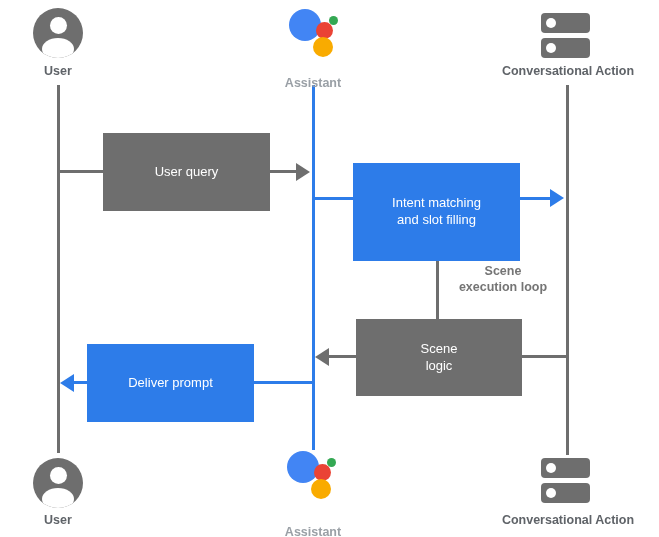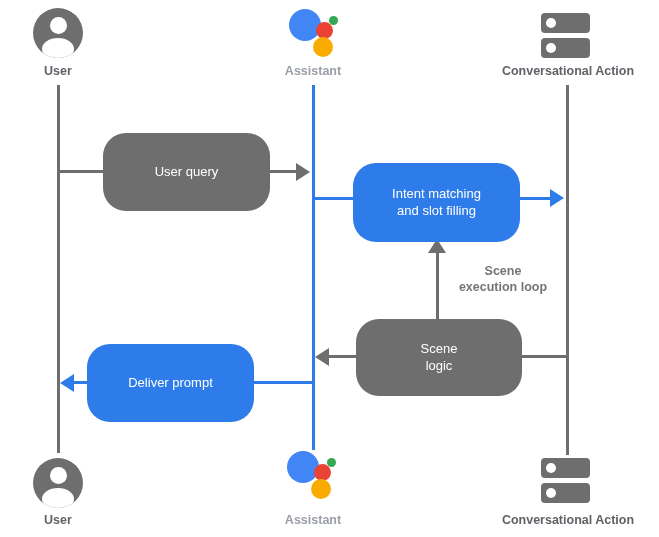--- a/index.html
+++ b/index.html
@@ -46,40 +46,40 @@
   .head-right.blue{border-left-color:var(--blue);}
   .head-left.blue{border-right-color:var(--blue);}
   #msg-user-query-head{left:296px;top:163px;}
   #msg-intent-head{left:550px;top:189px;}
   #msg-deliver-head{left:60px;top:374px;}
   #msg-scene-assist-head{left:315px;top:348px;}
   #msg-scene-up-head{left:428px;top:239px;}
 
   
   .box{
-    position:absolute;border-radius:23px;display:flex;align-items:center;justify-content:center;
+    position:absolute;border-radius:0;display:flex;align-items:center;justify-content:center;
     color:var(--white);font-size:13px;font-weight:500;line-height:1.3;text-align:center;white-space:pre-line;
   }
   .box.gray{background:var(--gray);}
   .box.blue{background:var(--blue);}
   #box-user-query{left:103px;top:133px;width:167px;height:78px;}
-  #box-intent{left:353px;top:163px;width:167px;height:79px;}
+  #box-intent{left:353px;top:163px;width:167px;height:98px;}
   #box-scene-logic{left:356px;top:319px;width:166px;height:77px;}
   #box-deliver{left:87px;top:344px;width:167px;height:78px;}
 
   
   .annotation{
     position:absolute;text-align:center;font-size:12.5px;font-weight:bold;
     color:var(--annotation_gray);white-space:pre-line;line-height:1.25;
   }
   #annotation-scene-loop{left:433px;top:264px;width:140px;}
 
   
   .actor-label{position:absolute;text-align:center;font-size:12.5px;font-weight:bold;color:var(--label_dark);}
-  .actor-label.light{color:var(--label_light);}
+  .actor-label.light{color:var(--label_light);margin-top:12px;}
   #label-user-top{left:18px;top:64px;width:80px;}
   #label-assistant-top{left:273px;top:64px;width:80px;}
   #label-ca-top{left:488px;top:64px;width:160px;}
   #label-user-bottom{left:18px;top:513px;width:80px;}
   #label-assistant-bottom{left:273px;top:513px;width:80px;}
   #label-ca-bottom{left:488px;top:513px;width:160px;}
 
   
   .user-icon{position:absolute;width:50px;height:50px;border-radius:50%;background:var(--gray);overflow:hidden;}
   .user-icon .head-circle{position:absolute;left:16.5px;top:9px;width:17px;height:17px;border-radius:50%;background:var(--white);}

